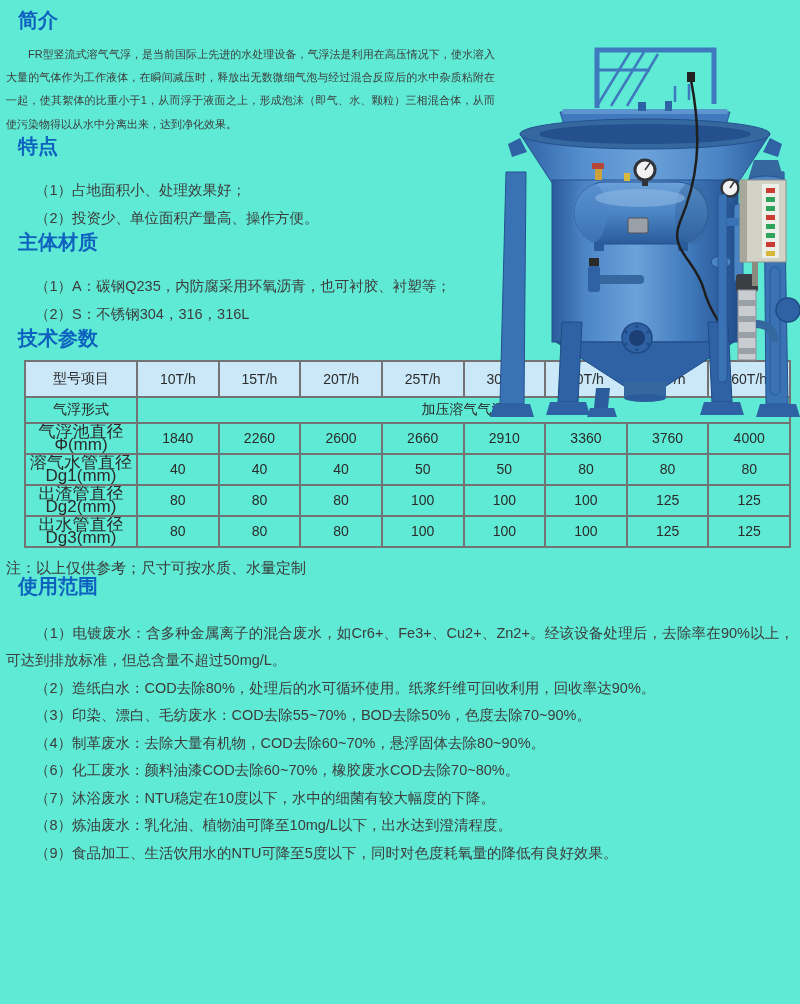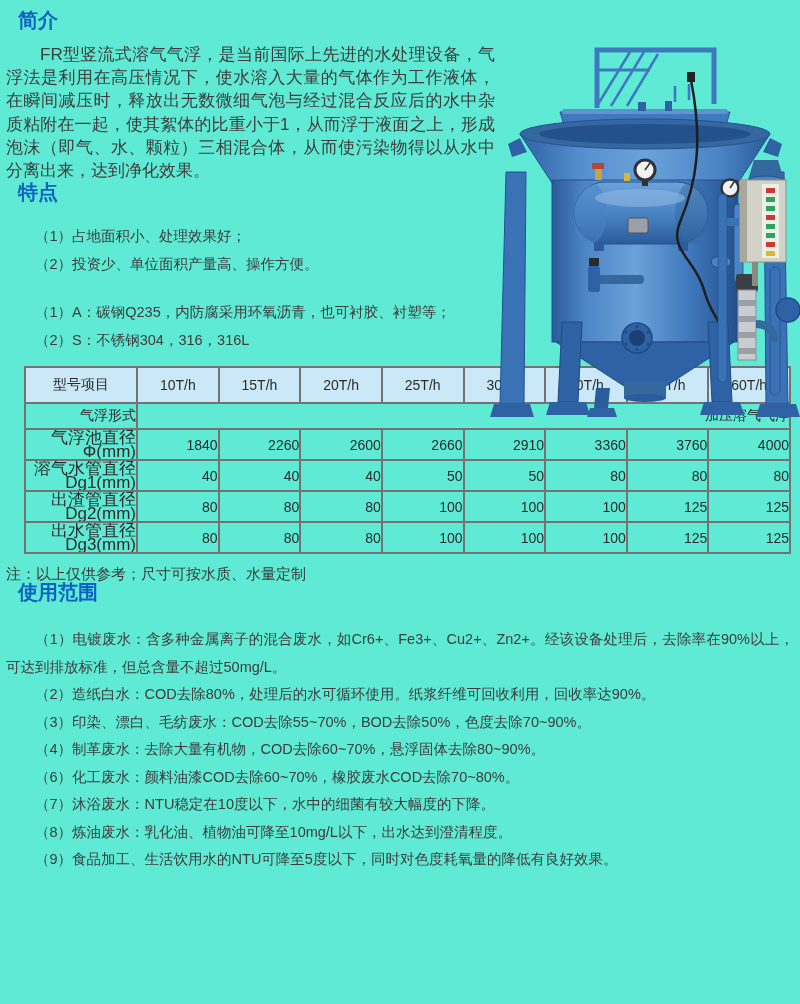--- a/index.html
+++ b/index.html
@@ -15,21 +15,21 @@
   .content{padding:10px 6px 0 6px;}
   h2.sec{
     font-size:20px;
     line-height:20px;
     font-weight:bold;
     color:#0e61be;
     margin:0 0 0 12px;
   }
   .col-left{width:497px;}
   p.intro{
-    font-size:17px;
+    font-size:11px;
     line-height:23.2px;
     margin:13px 8px 0 0;
     text-indent:2em;
     text-align:justify;
   }
   .mt-feat{margin-top:22px;}
   .mt-mat{margin-top:16px;}
   .mt-tech{margin-top:26px;}
   .mt-app{margin-top:24px;}
   .plist{margin-top:20px;}
@@ -60,21 +60,21 @@
     color:#2b2b2b;
     overflow:hidden;
   }
   table.tech th{
     background:#cae8f8;
     height:34px;
     font-weight:normal;
     font-size:14px;
   }
   table.tech col.c0{width:112px;}
-  table.tech td{height:29px;font-size:14px;text-align:right;}
+  table.tech td{height:29px;font-size:14px;}
   table.tech tr.formrow td{height:24px;}
   td .lbl-line{font-size:17px;line-height:13.5px;}
   p.note{
     font-size:15px;
     line-height:16px;
     margin:12px 0 0 0;
     color:#3a3a3a;
   }
   .applist{margin-top:24px;}
   .applist p{
@@ -94,20 +94,21 @@
     <div class="col-left">
       <h2 class="sec">简介</h2>
       <p class="intro">FR型竖流式溶气气浮，是当前国际上先进的水处理设备，气浮法是利用在高压情况下，使水溶入大量的气体作为工作液体，在瞬间减压时，释放出无数微细气泡与经过混合反应后的水中杂质粘附在一起，使其絮体的比重小于1，从而浮于液面之上，形成泡沫（即气、水、颗粒）三相混合体，从而使污染物得以从水中分离出来，达到净化效果。</p>
 
       <h2 class="sec mt-feat">特点</h2>
       <div class="plist" id="features-list">
           <p>（1）占地面积小、处理效果好；</p>
           <p>（2）投资少、单位面积产量高、操作方便。</p>
         </div>
 
+      <h2 class="sec mt-mat">主体材质</h2>
       <div class="plist" id="materials-list">
           <p>（1）A：碳钢Q235，内防腐采用环氧沥青，也可衬胶、衬塑等；</p>
           <p>（2）S：不锈钢304，316，316L</p>
         </div>
     </div>
 
     <div class="machine">
       <svg viewBox="0 0 310 402" width="310" height="402" aria-hidden="true">
         <defs>
           <linearGradient id="gCyl" x1="0" y1="0" x2="1" y2="0">
@@ -251,20 +252,21 @@
           <rect x="276" y="184" width="9" height="5" fill="#2fa35c"></rect>
           <rect x="276" y="193" width="9" height="5" fill="#cc3b33"></rect>
           <rect x="276" y="202" width="9" height="5" fill="#2fa35c"></rect>
           <rect x="276" y="211" width="9" height="5" fill="#2fa35c"></rect>
           <rect x="276" y="220" width="9" height="5" fill="#cc3b33"></rect>
           <rect x="276" y="229" width="9" height="5" fill="#d8b83a"></rect>
         </g>
       </svg>
     </div>
 
+    <h2 class="sec mt-tech">技术参数</h2>
     <table class="tech" id="tech-table">
         <colgroup>
           <col class="c0">
           <col>
           <col>
           <col>
           <col>
           <col>
           <col>
           <col>

